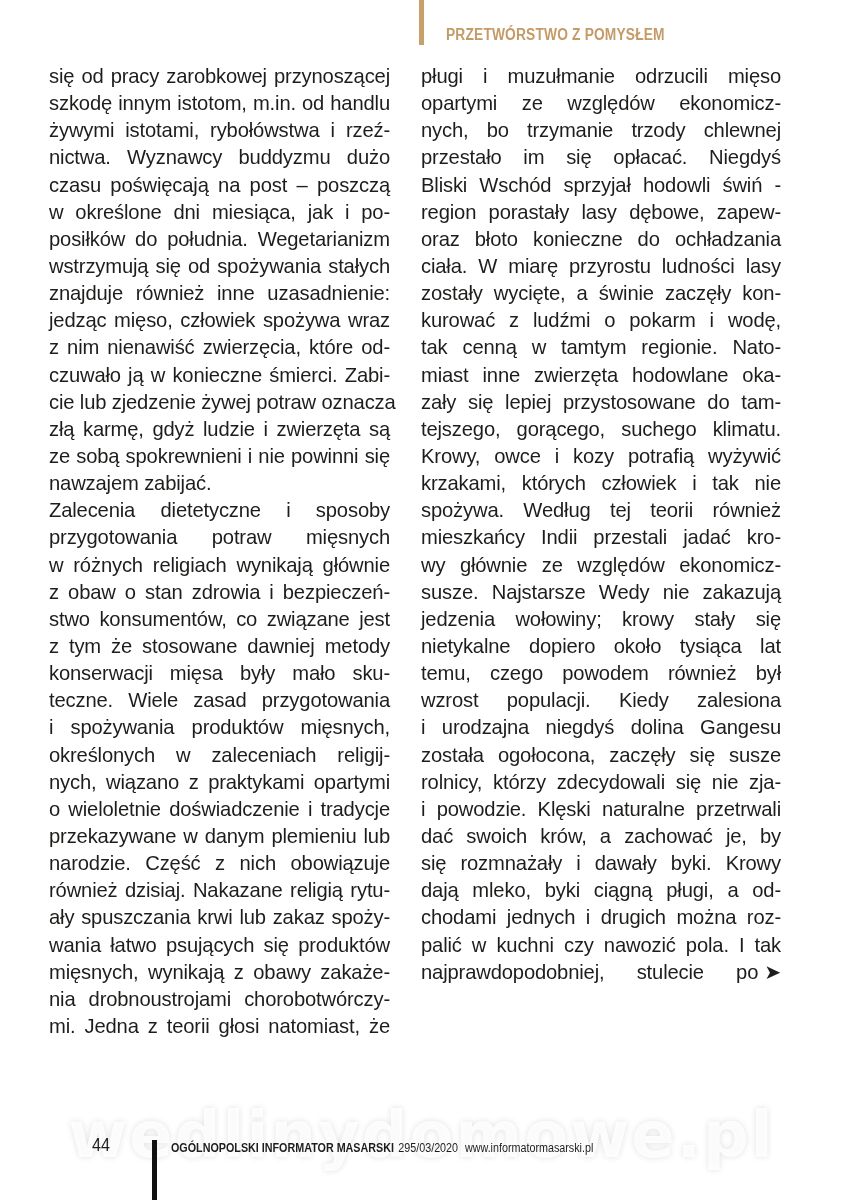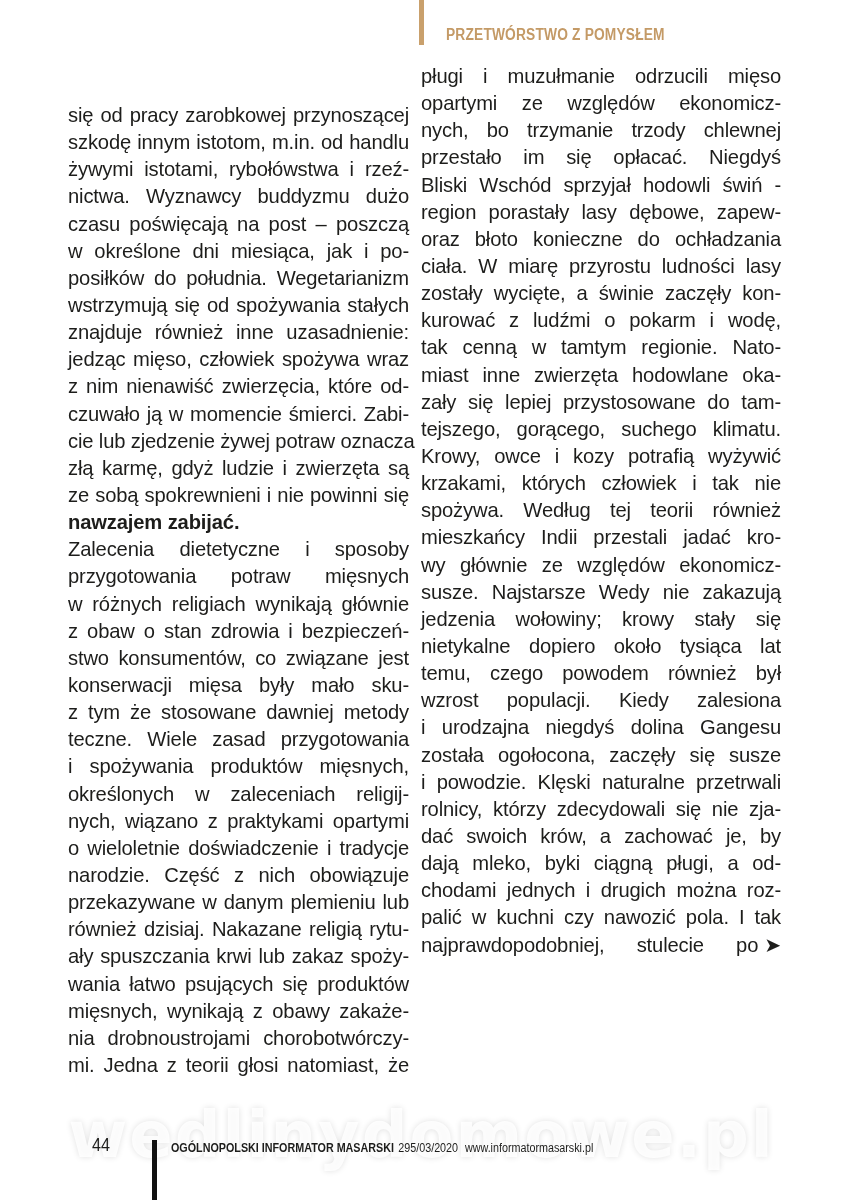--- a/index.html
+++ b/index.html
@@ -1,23 +1,23 @@
 <!DOCTYPE html>
 <html><head>
   <meta charset="utf-8">
   <style>
     html, body { margin: 0; padding: 0; background: #ffffff; }
     body { width: 843px; height: 1200px; position: relative; overflow: hidden; font-family: "Liberation Sans", sans-serif; color: #1d1d1b; }
     .header-bar { position: absolute; left: 419px; top: 0; width: 5px; height: 45px; background: #c9a06c; }
     .section-title { position: absolute; left: 446px; top: 26px; font-family: "Liberation Sans", sans-serif; font-weight: bold; font-size: 16px; letter-spacing: 0.2px; color: #c49a66; transform: scaleX(0.86); transform-origin: left center; white-space: nowrap; }
     .column { position: absolute; top: 63px; }
-    .col-left { left: 68px; width: 341px; margin-top: 39px; }
+    .col-left { left: 49px; width: 341px; }
     .col-right { left: 421px; width: 360px; }
     .line { font-size: 20.2px; line-height: 27.15px; height: 27.15px; white-space: nowrap; text-align: justify; text-align-last: justify; letter-spacing: -0.15px; }
-    .line.last { text-align-last: left; font-weight: bold; }
+    .line.last { text-align-last: left; }
     .cont-arrow { display: inline-block; margin-left: 6px; }
     .watermark { position: absolute; left: 0; width: 843px; top: 1098px; text-align: center; font-family: "DejaVu Sans", sans-serif; font-weight: bold; font-size: 64px; letter-spacing: 2px; color: rgba(255,255,255,0.85); text-shadow: 0 0 6px rgba(0,0,0,0.12); pointer-events: none; }
     .footer-page { position: absolute; left: 92px; top: 1134px; font-size: 19px; color: #1d1d1b; transform: scaleX(0.85); transform-origin: left center; }
     .footer-bar { position: absolute; left: 152px; top: 1140px; width: 5px; height: 60px; background: #111; }
     .footer-text { position: absolute; left: 171px; top: 1141px; font-size: 12.5px; white-space: nowrap; transform: scaleX(0.86); transform-origin: left center; color: #1d1d1b; }
     .footer-pub { font-weight: bold; }
     .footer-issue { margin-left: 5px; }
     .footer-url { margin-left: 8px; }
   </style>
 </head>
@@ -31,39 +31,39 @@
     <div class="line"><span>szkodę innym istotom, m.in. od handlu</span></div>
     <div class="line"><span>żywymi istotami, rybołówstwa i rzeź-</span></div>
     <div class="line"><span>nictwa. Wyznawcy buddyzmu dużo</span></div>
     <div class="line"><span>czasu poświęcają na post – poszczą</span></div>
     <div class="line"><span>w określone dni miesiąca, jak i po-</span></div>
     <div class="line"><span>posiłków do południa. Wegetarianizm</span></div>
     <div class="line"><span>wstrzymują się od spożywania stałych</span></div>
     <div class="line"><span>znajduje również inne uzasadnienie:</span></div>
     <div class="line"><span>jedząc mięso, człowiek spożywa wraz</span></div>
     <div class="line"><span>z nim nienawiść zwierzęcia, które od-</span></div>
-    <div class="line"><span>czuwało ją w momencie śmierci. Zabi-</span></div>
+    <div class="line"><span>czuwało ją w konieczne śmierci. Zabi-</span></div>
     <div class="line"><span>cie lub zjedzenie żywej potraw oznacza</span></div>
     <div class="line"><span>złą karmę, gdyż ludzie i zwierzęta są</span></div>
     <div class="line"><span>ze sobą spokrewnieni i nie powinni się</span></div>
     <div class="line last"><span>nawzajem zabijać.</span></div>
     <div class="line"><span>Zalecenia dietetyczne i sposoby</span></div>
     <div class="line"><span>przygotowania potraw mięsnych</span></div>
     <div class="line"><span>w różnych religiach wynikają głównie</span></div>
     <div class="line"><span>z obaw o stan zdrowia i bezpieczeń-</span></div>
     <div class="line"><span>stwo konsumentów, co związane jest</span></div>
+    <div class="line"><span>z tym że stosowane dawniej metody</span></div>
     <div class="line"><span>konserwacji mięsa były mało sku-</span></div>
-    <div class="line"><span>z tym że stosowane dawniej metody</span></div>
     <div class="line"><span>teczne. Wiele zasad przygotowania</span></div>
     <div class="line"><span>i spożywania produktów mięsnych,</span></div>
     <div class="line"><span>określonych w zaleceniach religij-</span></div>
     <div class="line"><span>nych, wiązano z praktykami opartymi</span></div>
     <div class="line"><span>o wieloletnie doświadczenie i tradycje</span></div>
+    <div class="line"><span>przekazywane w danym plemieniu lub</span></div>
     <div class="line"><span>narodzie. Część z nich obowiązuje</span></div>
-    <div class="line"><span>przekazywane w danym plemieniu lub</span></div>
     <div class="line"><span>również dzisiaj. Nakazane religią rytu-</span></div>
     <div class="line"><span>ały spuszczania krwi lub zakaz spoży-</span></div>
     <div class="line"><span>wania łatwo psujących się produktów</span></div>
     <div class="line"><span>mięsnych, wynikają z obawy zakaże-</span></div>
     <div class="line"><span>nia drobnoustrojami chorobotwórczy-</span></div>
     <div class="line"><span>mi. Jedna z teorii głosi natomiast, że</span></div>
   </div>
 <div class="column col-right" id="col-right">
     <div class="line"><span>pługi i muzułmanie odrzucili mięso</span></div>
     <div class="line"><span>opartymi ze względów ekonomicz-</span></div>
@@ -84,23 +84,24 @@
     <div class="line"><span>spożywa. Według tej teorii również</span></div>
     <div class="line"><span>mieszkańcy Indii przestali jadać kro-</span></div>
     <div class="line"><span>wy głównie ze względów ekonomicz-</span></div>
     <div class="line"><span>susze. Najstarsze Wedy nie zakazują</span></div>
     <div class="line"><span>jedzenia wołowiny; krowy stały się</span></div>
     <div class="line"><span>nietykalne dopiero około tysiąca lat</span></div>
     <div class="line"><span>temu, czego powodem również był</span></div>
     <div class="line"><span>wzrost populacji. Kiedy zalesiona</span></div>
     <div class="line"><span>i urodzajna niegdyś dolina Gangesu</span></div>
     <div class="line"><span>została ogołocona, zaczęły się susze</span></div>
+    <div class="line"><span>rolnicy, którzy zdecydowali się nie zja-</span></div>
     <div class="line"><span>i powodzie. Klęski naturalne przetrwali</span></div>
-    <div class="line"><span>rolnicy, którzy zdecydowali się nie zja-</span></div>
     <div class="line"><span>dać swoich krów, a zachować je, by</span></div>
+    <div class="line"><span>się rozmnażały i dawały byki. Krowy</span></div>
     <div class="line"><span>dają mleko, byki ciągną pługi, a od-</span></div>
     <div class="line"><span>chodami jednych i drugich można roz-</span></div>
     <div class="line"><span>palić w kuchni czy nawozić pola. I tak</span></div>
     <div class="line"><span>najprawdopodobniej, stulecie po</span><span class="cont-arrow">➤</span></div>
   </div>
 
 <div class="watermark">wedlinydomowe.pl</div>
 
 <div class="footer-page">44</div>
 <div class="footer-bar"></div>

